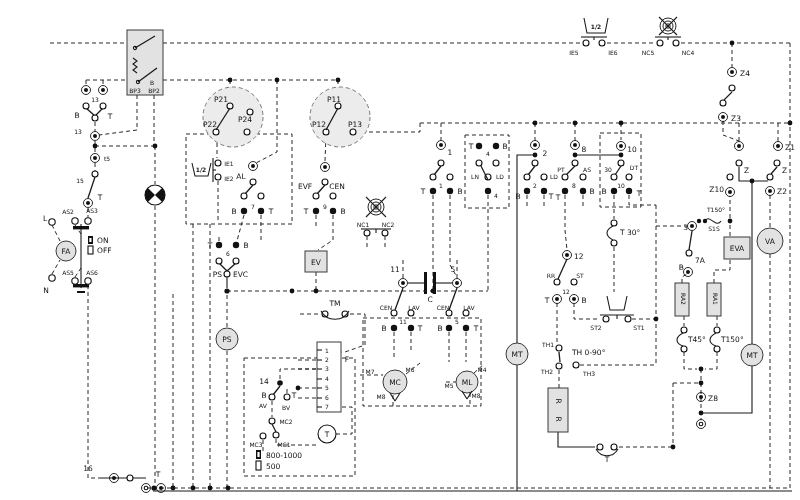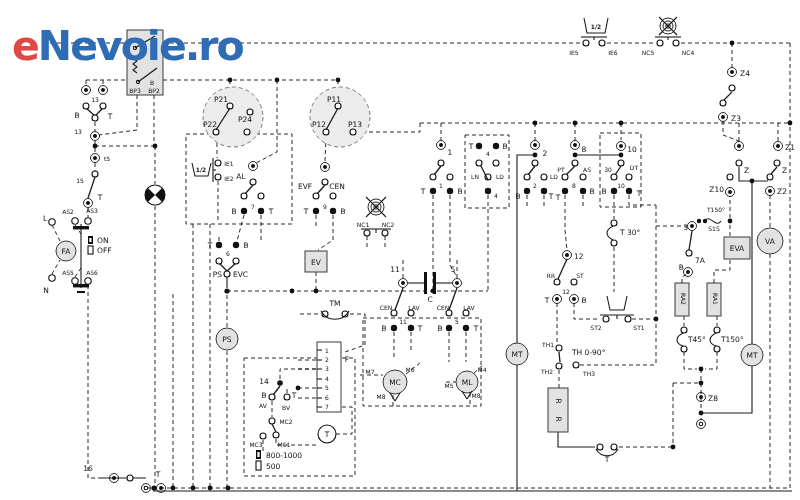--- a/index.html
+++ b/index.html
@@ -748,14 +748,13 @@
     <circle class="oc" cx="130" cy="478" r="3"></circle>
     <text class="t" x="158" y="477">T</text>
     <circle class="ring" cx="146" cy="488" r="4.5"></circle>
         <circle class="oc" cx="146" cy="488" r="1.8"></circle>
     <circle class="fc" cx="154" cy="488" r="2.6"></circle>
     <circle class="ring" cx="161" cy="488" r="4.5"></circle>
         <circle class="fc" cx="161" cy="488" r="2"></circle>
   </g>
 </svg>
 
-<div class="logo"><span class="a">e</span><span class="b">Nevoie.ro</span></div>
 </div>
 
 </body></html>

